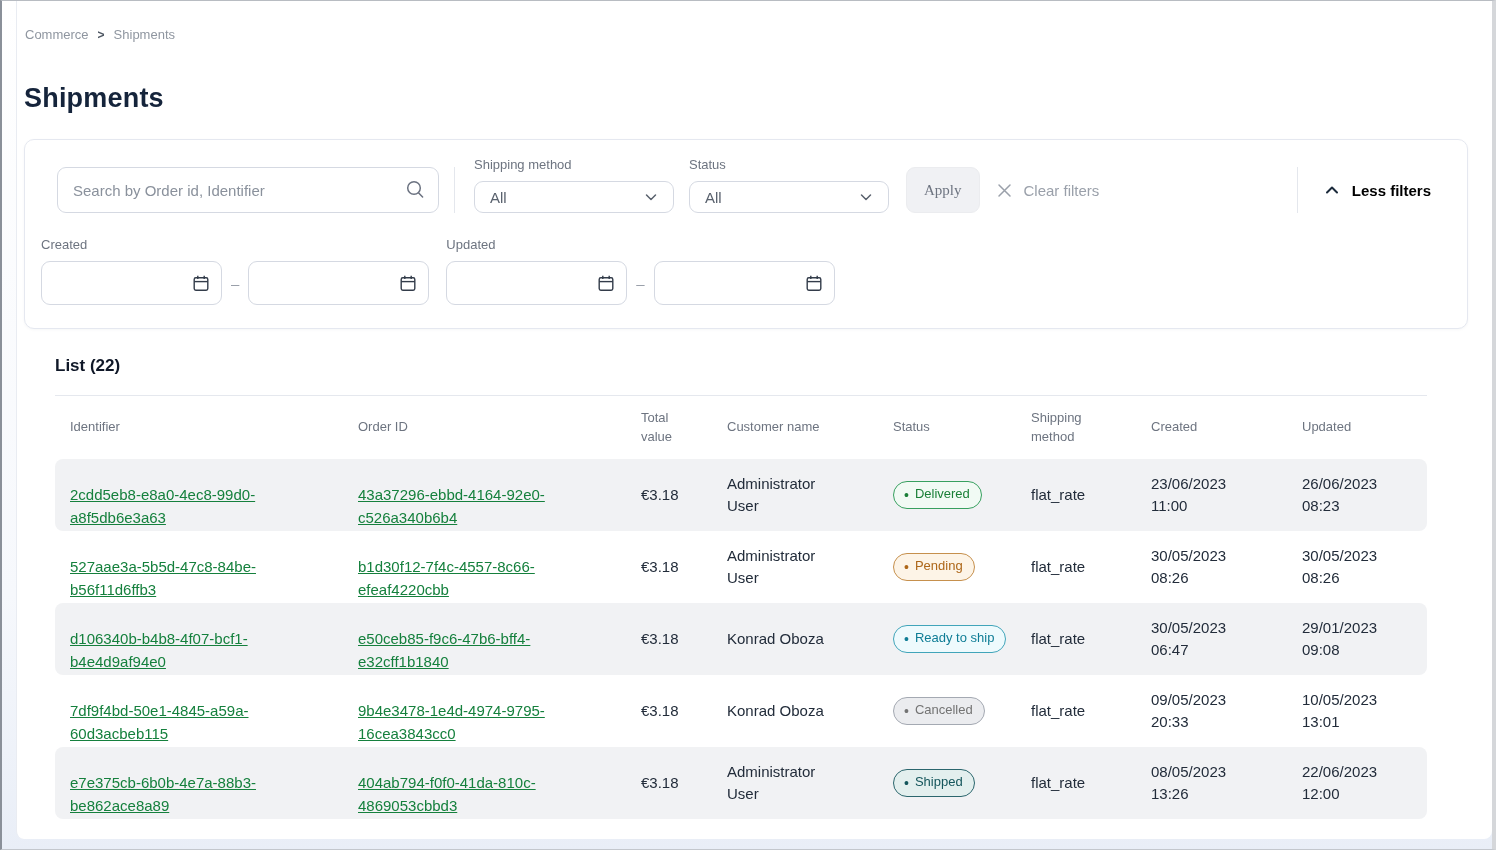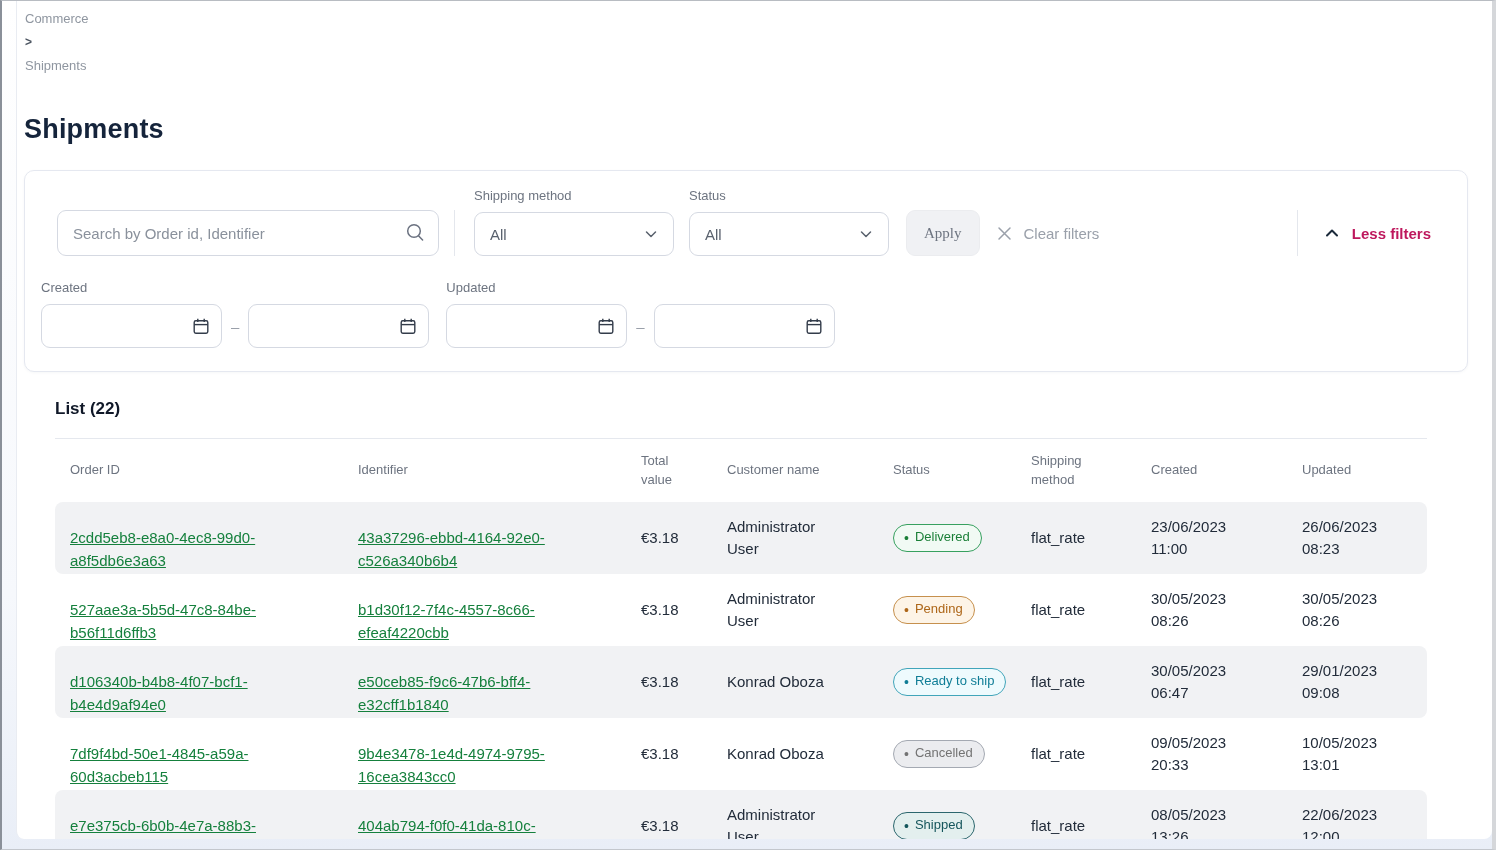--- a/index.html
+++ b/index.html
@@ -17,21 +17,21 @@
   .main {
     position: absolute;
     left: 14px; top: 0; right: 0; bottom: 10px;
     background: #ffffff;
     border-left: 1px solid #e9ecf2;
     border-bottom-left-radius: 8px;
     border-bottom-right-radius: 8px;
     overflow: hidden;
   }
   
-  .breadcrumb { padding: 10px 0 0 8px; font-size: 13px; color: #8f96a0; display: flex; align-items: flex-start; gap: 9px; flex-direction: column; }
+  .breadcrumb { padding: 26px 0 0 8px; font-size: 13px; color: #8f96a0; display: flex; align-items: flex-end; gap: 9px; }
   .bc-item { cursor: default; }
   .bc-sep { color: #4d5662; font-weight: 600; font-size: 12px; }
   
   .page-title { margin: 41px 0 0 7px; font-size: 27px; font-weight: 700; color: #15243b; letter-spacing: 0.2px; }
   
   .filter-card {
     margin: 25px 24px 0 7px;
     background: #ffffff;
     border: 1px solid #e5e8f0;
     border-radius: 10px;
@@ -49,40 +49,40 @@
   }
   .search-wrap input::placeholder { color: #8a919c; }
   .search-icon { position: absolute; right: 13px; top: 12px; }
   .v-divider { width: 1px; height: 46px; background: #e4e7ed; align-self: flex-end; }
   .vd1 { margin: 0 19px 0 15px; }
   .vd2 { margin-left: auto; }
   .fgroup { display: flex; flex-direction: column; }
   .fgroup + .fgroup { margin-left: 15px; }
   .flabel { font-size: 13px; color: #6d7480; margin-bottom: 9px; }
   .fselect {
-    width: 200px; height: 44px;
+    width: 200px; height: 32px;
     border: 1px solid #d5d9e2; border-radius: 9px;
     background: #fff; display: flex; align-items: center;
     padding: 0 14px 0 15px; cursor: pointer;
   }
   .fselect .sel-value { font-size: 15px; color: #59616d; flex: 1; }
   .apply-btn {
     margin-left: 17px; height: 46px; padding: 0 17px;
     background: #f0f1f4; border: 1px solid #ebecef; border-radius: 9px;
     font-family: Liberation Serif, serif;
     font-size: 15px; color: #6d7480; cursor: pointer;
   }
   .clear-btn {
     margin-left: 15px; height: 46px; display: flex; align-items: center; gap: 10px;
     font-size: 15px; color: #9aa0aa; cursor: pointer; background: none; border: none;
     font-family: "Liberation Sans", sans-serif;
   }
   .less-filters {
     margin: 0 36px 0 25px; height: 46px; display: flex; align-items: center; gap: 11px;
-    font-size: 15px; font-weight: 700; color: #be185d; cursor: pointer;
+    font-size: 15px; font-weight: 700; color: #000000; cursor: pointer;
     background: none; border: none; font-family: "Liberation Sans", sans-serif;
   }
   .filter-row2 { display: flex; margin-top: 24px; }
   .range-group { display: flex; flex-direction: column; }
   .range-group + .range-group { margin-right: 0; margin-left: 17px; }
   .range-inputs { display: flex; align-items: center; }
   .date-wrap { position: relative; width: 181px; }
   .date-wrap input {
     width: 100%; height: 44px;
     border: 1px solid #d5d9e2; border-radius: 9px;
@@ -260,22 +260,22 @@
         </div>
       </div>
     </div>
   </div>
 
   <div class="list">
     <div class="list-title">List (22)</div>
     <hr class="list-divider">
 
     <div class="grid-row thead">
+      <div class="th">Identifier</div>
       <div class="th">Order ID</div>
-      <div class="th">Identifier</div>
       <div class="th th-narrow">Total value</div>
       <div class="th">Customer name</div>
       <div class="th">Status</div>
       <div class="th th-medium">Shipping method</div>
       <div class="th">Created</div>
       <div class="th">Updated</div>
     </div>
 
     <div class="grid-row trow striped">
       <div class="cell"><a class="id-link">2cdd5eb8-e8a0-4ec8-99d0-a8f5db6e3a63</a></div>

